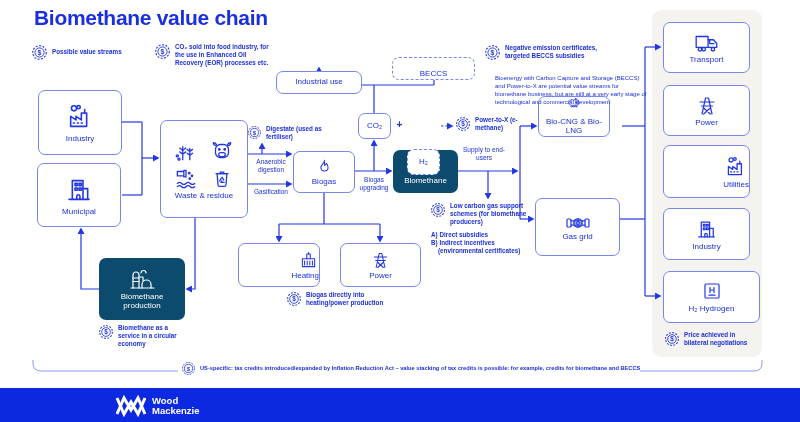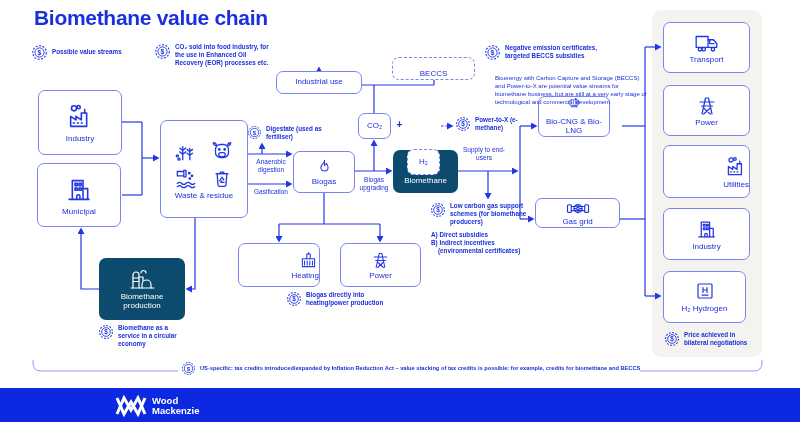--- a/index.html
+++ b/index.html
@@ -250,21 +250,21 @@
       <rect x="3" y="5" width="18" height="9.5" rx="4.7"></rect>
       <rect x="13.5" y="2.8" width="3.5" height="2.2" rx="1"></rect>
       <path d="M15 7 v5.5 M17.5 7 v5.5 M15 9.8 h2.5"></path>
       <circle cx="8" cy="16.4" r="1.4"></circle>
         <circle cx="12" cy="16.4" r="1.4"></circle>
         <circle cx="16" cy="16.4" r="1.4"></circle>
     </svg>
     <div class="lbl">Bio-CNG &amp; Bio-LNG</div>
   </div>
 
-  <div class="obox" style="left:535px;top:198px;width:85px;height:30px;gap:1px;">
+  <div class="obox" style="left:535px;top:198px;width:85px;height:58px;gap:1px;">
     <svg class="ic" width="26" height="19" viewBox="0 0 26 19" fill="none" stroke="#2337e2" stroke-width="1.2" stroke-linecap="round" stroke-linejoin="round">
       <rect x="2" y="6" width="4" height="8" rx="1"></rect>
       <rect x="20" y="6" width="4" height="8" rx="1"></rect>
       <path d="M6 7.8 h14 M6 12.2 h14"></path>
       <circle cx="13" cy="10" r="4.2"></circle>
       <circle cx="13" cy="10" r="1.4"></circle>
       <path d="M13 5.8 v2 M13 12.2 v2 M8.8 10 h2 M15.2 10 h2"></path>
     </svg>
     <div class="lbl">Gas grid</div>
   </div>
@@ -357,21 +357,21 @@
       <path d="M4.5 19 h15"></path>
       <rect x="9" y="7" width="1.7" height="1.7"></rect>
         <rect x="12" y="7" width="1.7" height="1.7"></rect>
       <rect x="9" y="10.5" width="1.7" height="1.7"></rect>
         <rect x="12" y="10.5" width="1.7" height="1.7"></rect>
       <path d="M10.3 19 v-2.2 a1.2 1.2 0 0 1 2.4 0 V19"></path>
     </svg>
     <div class="lbl">Industry</div>
   </div>
 
-  <div class="obox" style="left:663px;top:271px;width:83px;height:52px;gap:1px;">
+  <div class="obox" style="left:663px;top:271px;width:97px;height:52px;gap:1px;">
     <svg class="ic" width="24" height="24" viewBox="0 0 24 24" fill="none" stroke="#2337e2" stroke-width="1.2" stroke-linecap="round" stroke-linejoin="round">
       <rect x="5" y="4" width="14" height="14" rx="1"></rect>
       <path d="M10 7.5 v5 M14 7.5 v5 M10 10 h4"></path>
       <path d="M9 15.2 h6"></path>
     </svg>
     <div class="lbl">H₂ Hydrogen</div>
   </div>
 
   <div class="note" style="left:664px;top:331px;">
     <svg class="ic" width="16" height="16" viewBox="0 0 20 20">

